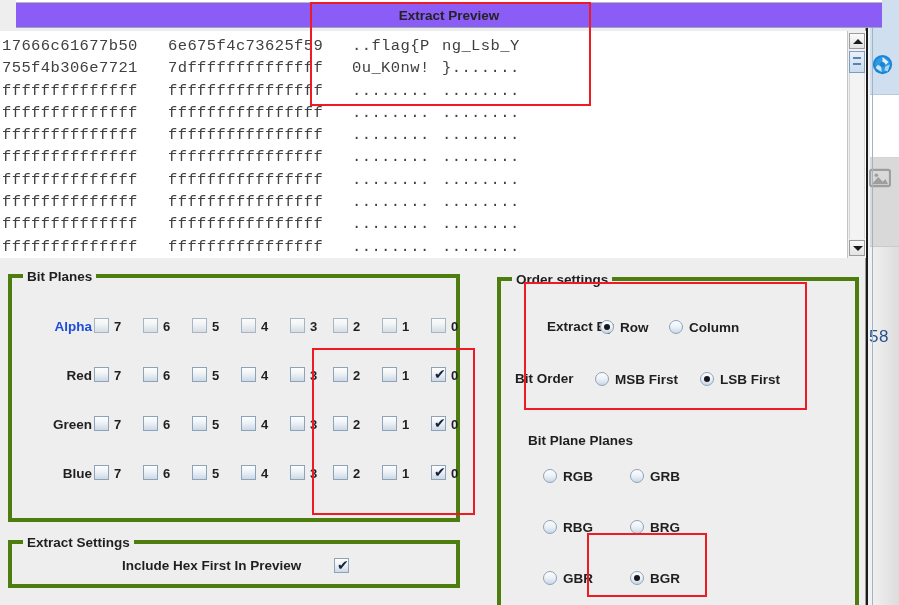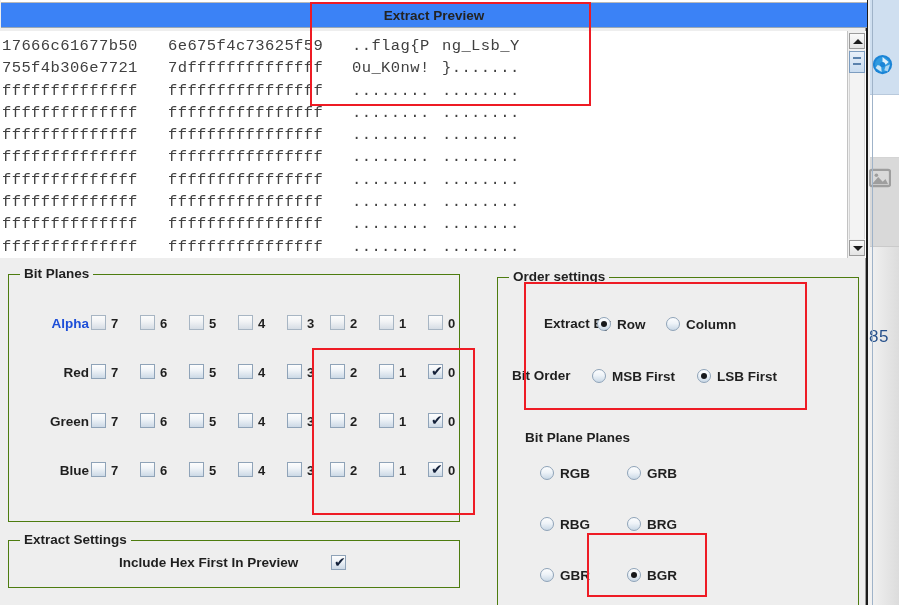--- a/index.html
+++ b/index.html
@@ -93,23 +93,23 @@
     width: 866px;
     height: 605px;
     background: #eeeeee;
     border-right: 1px solid #9a9a9a;
     box-sizing: border-box;
   }
 
   
   .titlebar {
     position: absolute;
-    top: 0; left: 1px;
+    top: 0; left: 16px;
     width: 866px; height: 28px;
-    background: #3b82f6;
+    background: #8b5cf6;
     border-bottom: 1px solid #9aa8b5;
     box-sizing: border-box;
   }
   .titlebar-top-rule {
     position: absolute;
     top: 0; left: 0;
     width: 866px; height: 3px;
     background: #ffffff;
     border-bottom: 1px solid #b9b9b9;
     box-sizing: border-box;
@@ -200,21 +200,21 @@
     left: 3px; top: 5px;
     width: 8px;
     border-top: 2px solid #5b82ad;
     border-bottom: 2px solid #5b82ad;
     height: 4px;
   }
 
   
   .groupbox {
     position: absolute;
-    border: 1px solid #4d7c0f;
+    border: 4px solid #4d7c0f;
     background: #eeeeee;
     box-sizing: border-box;
   }
   .group-legend {
     position: absolute;
     top: -9px; left: 11px;
     background: #eeeeee;
     padding: 0 4px;
     font-size: 13.5px;
     font-weight: bold;
@@ -387,21 +387,21 @@
     <path d="M11 20.5 L4 16 L6.5 12.5 L10.5 14 Z" fill="#ffffff" opacity=".75"></path>
     <circle cx="12" cy="12" r="3" fill="#1b84d6"></circle>
   </svg>
 
   <svg class="image-ph-icon" viewBox="0 0 24 22">
     <rect x="1" y="2" width="22" height="18" rx="2" fill="none" stroke="#6f6f6f" stroke-width="2.5"></rect>
     <circle cx="8" cy="8" r="2" fill="#6f6f6f"></circle>
     <path d="M3 18 L10 10 L15 15 L18 12 L21 18 Z" fill="#6f6f6f"></path>
   </svg>
 
-  <div class="bg-number">85</div>
+  <div class="bg-number">58</div>
   <div class="bg-divider"></div>
   <div class="bg-divider2"></div>
 
   <div class="dialog">
 
     <div class="titlebar">
       <div class="titlebar-top-rule"></div>
       <div class="title-text">Extract Preview</div>
     </div>
 

